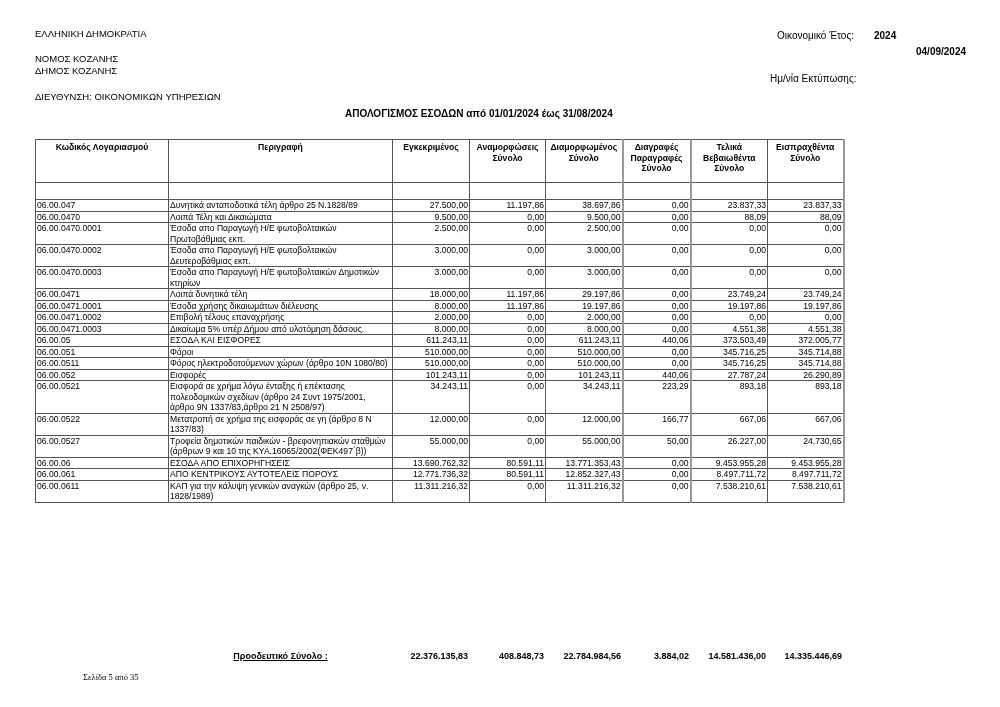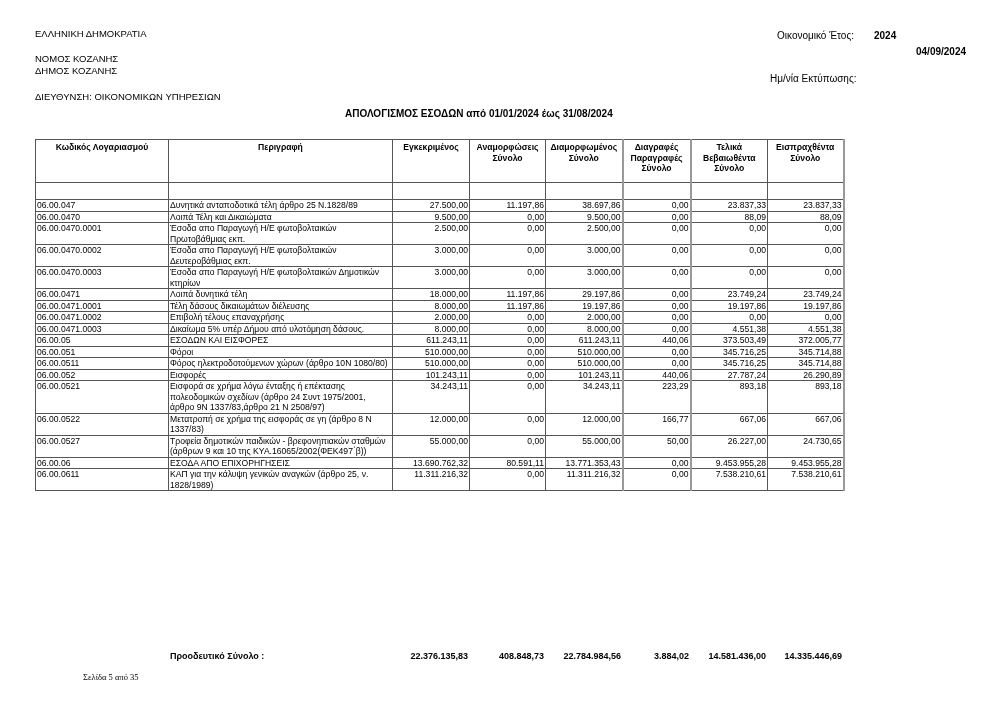--- a/index.html
+++ b/index.html
@@ -128,21 +128,21 @@
         <td>Λοιπά δυνητικά τέλη</td>
         <td class="num">18.000,00</td>
         <td class="num">11.197,86</td>
         <td class="num gap-r">29.197,86</td>
         <td class="num">0,00</td>
         <td class="num gap-l">23.749,24</td>
         <td class="num gap-r">23.749,24</td>
       </tr>
       <tr>
         <td class="code">06.00.0471.0001</td>
-        <td>Τέλη δάσους δικαιωμάτων διέλευσης</td>
+        <td>Έσοδα χρήσης δικαιωμάτων διέλευσης</td>
         <td class="num">8.000,00</td>
         <td class="num">11.197,86</td>
         <td class="num gap-r">19.197,86</td>
         <td class="num">0,00</td>
         <td class="num gap-l">19.197,86</td>
         <td class="num gap-r">19.197,86</td>
       </tr>
       <tr>
         <td class="code">06.00.0471.0002</td>
         <td>Επιβολή τέλους επαναχρήσης</td>
@@ -158,21 +158,21 @@
         <td>Δικαίωμα 5% υπέρ Δήμου από υλοτόμηση δάσους.</td>
         <td class="num">8.000,00</td>
         <td class="num">0,00</td>
         <td class="num gap-r">8.000,00</td>
         <td class="num">0,00</td>
         <td class="num gap-l">4.551,38</td>
         <td class="num gap-r">4.551,38</td>
       </tr>
       <tr>
         <td class="code">06.00.05</td>
-        <td>ΕΣΟΔΩΝ ΚΑΙ ΕΙΣΦΟΡΕΣ</td>
+        <td>ΕΣΟΔΑ ΚΑΙ ΕΙΣΦΟΡΕΣ</td>
         <td class="num">611.243,11</td>
         <td class="num">0,00</td>
         <td class="num gap-r">611.243,11</td>
         <td class="num">440,06</td>
         <td class="num gap-l">373.503,49</td>
         <td class="num gap-r">372.005,77</td>
       </tr>
       <tr>
         <td class="code">06.00.051</td>
         <td>Φόροι</td>
@@ -237,20 +237,30 @@
         <td class="code">06.00.06</td>
         <td>ΕΣΟΔΑ ΑΠΟ ΕΠΙΧΟΡΗΓΗΣΕΙΣ</td>
         <td class="num">13.690.762,32</td>
         <td class="num">80.591,11</td>
         <td class="num gap-r">13.771.353,43</td>
         <td class="num">0,00</td>
         <td class="num gap-l">9.453.955,28</td>
         <td class="num gap-r">9.453.955,28</td>
       </tr>
       <tr>
+        <td class="code">06.00.061</td>
+        <td>ΑΠΟ ΚΕΝΤΡΙΚΟΥΣ ΑΥΤΟΤΕΛΕΙΣ ΠΟΡΟΥΣ</td>
+        <td class="num">12.771.736,32</td>
+        <td class="num">80.591,11</td>
+        <td class="num gap-r">12.852.327,43</td>
+        <td class="num">0,00</td>
+        <td class="num gap-l">8.497.711,72</td>
+        <td class="num gap-r">8.497.711,72</td>
+      </tr>
+      <tr>
         <td class="code">06.00.0611</td>
         <td>ΚΑΠ για την κάλυψη γενικών αναγκών (άρθρο 25, ν. 1828/1989)</td>
         <td class="num">11.311.216,32</td>
         <td class="num">0,00</td>
         <td class="num gap-r">11.311.216,32</td>
         <td class="num">0,00</td>
         <td class="num gap-l">7.538.210,61</td>
         <td class="num gap-r">7.538.210,61</td>
       </tr>
     </tbody>
@@ -263,21 +273,21 @@
       <col style="width:77px">
       <col style="width:76px">
     <col style="width:77px">
       <col style="width:68px">
       <col style="width:77px">
       <col style="width:76px">
   </colgroup>
   <tbody>
       <tr>
     <td></td>
-    <td style="text-align:left; padding-left:2px;">Προοδευτικό Σύνολο :</td>
+    <td style="text-align:center; padding-left:2px;text-decoration:underline;">Προοδευτικό Σύνολο :</td>
     <td>22.376.135,83</td>
     <td>408.848,73</td>
     <td>22.784.984,56</td>
     <td>3.884,02</td>
     <td>14.581.436,00</td>
     <td>14.335.446,69</td>
   </tr>
 </tbody>
   </table>
 

